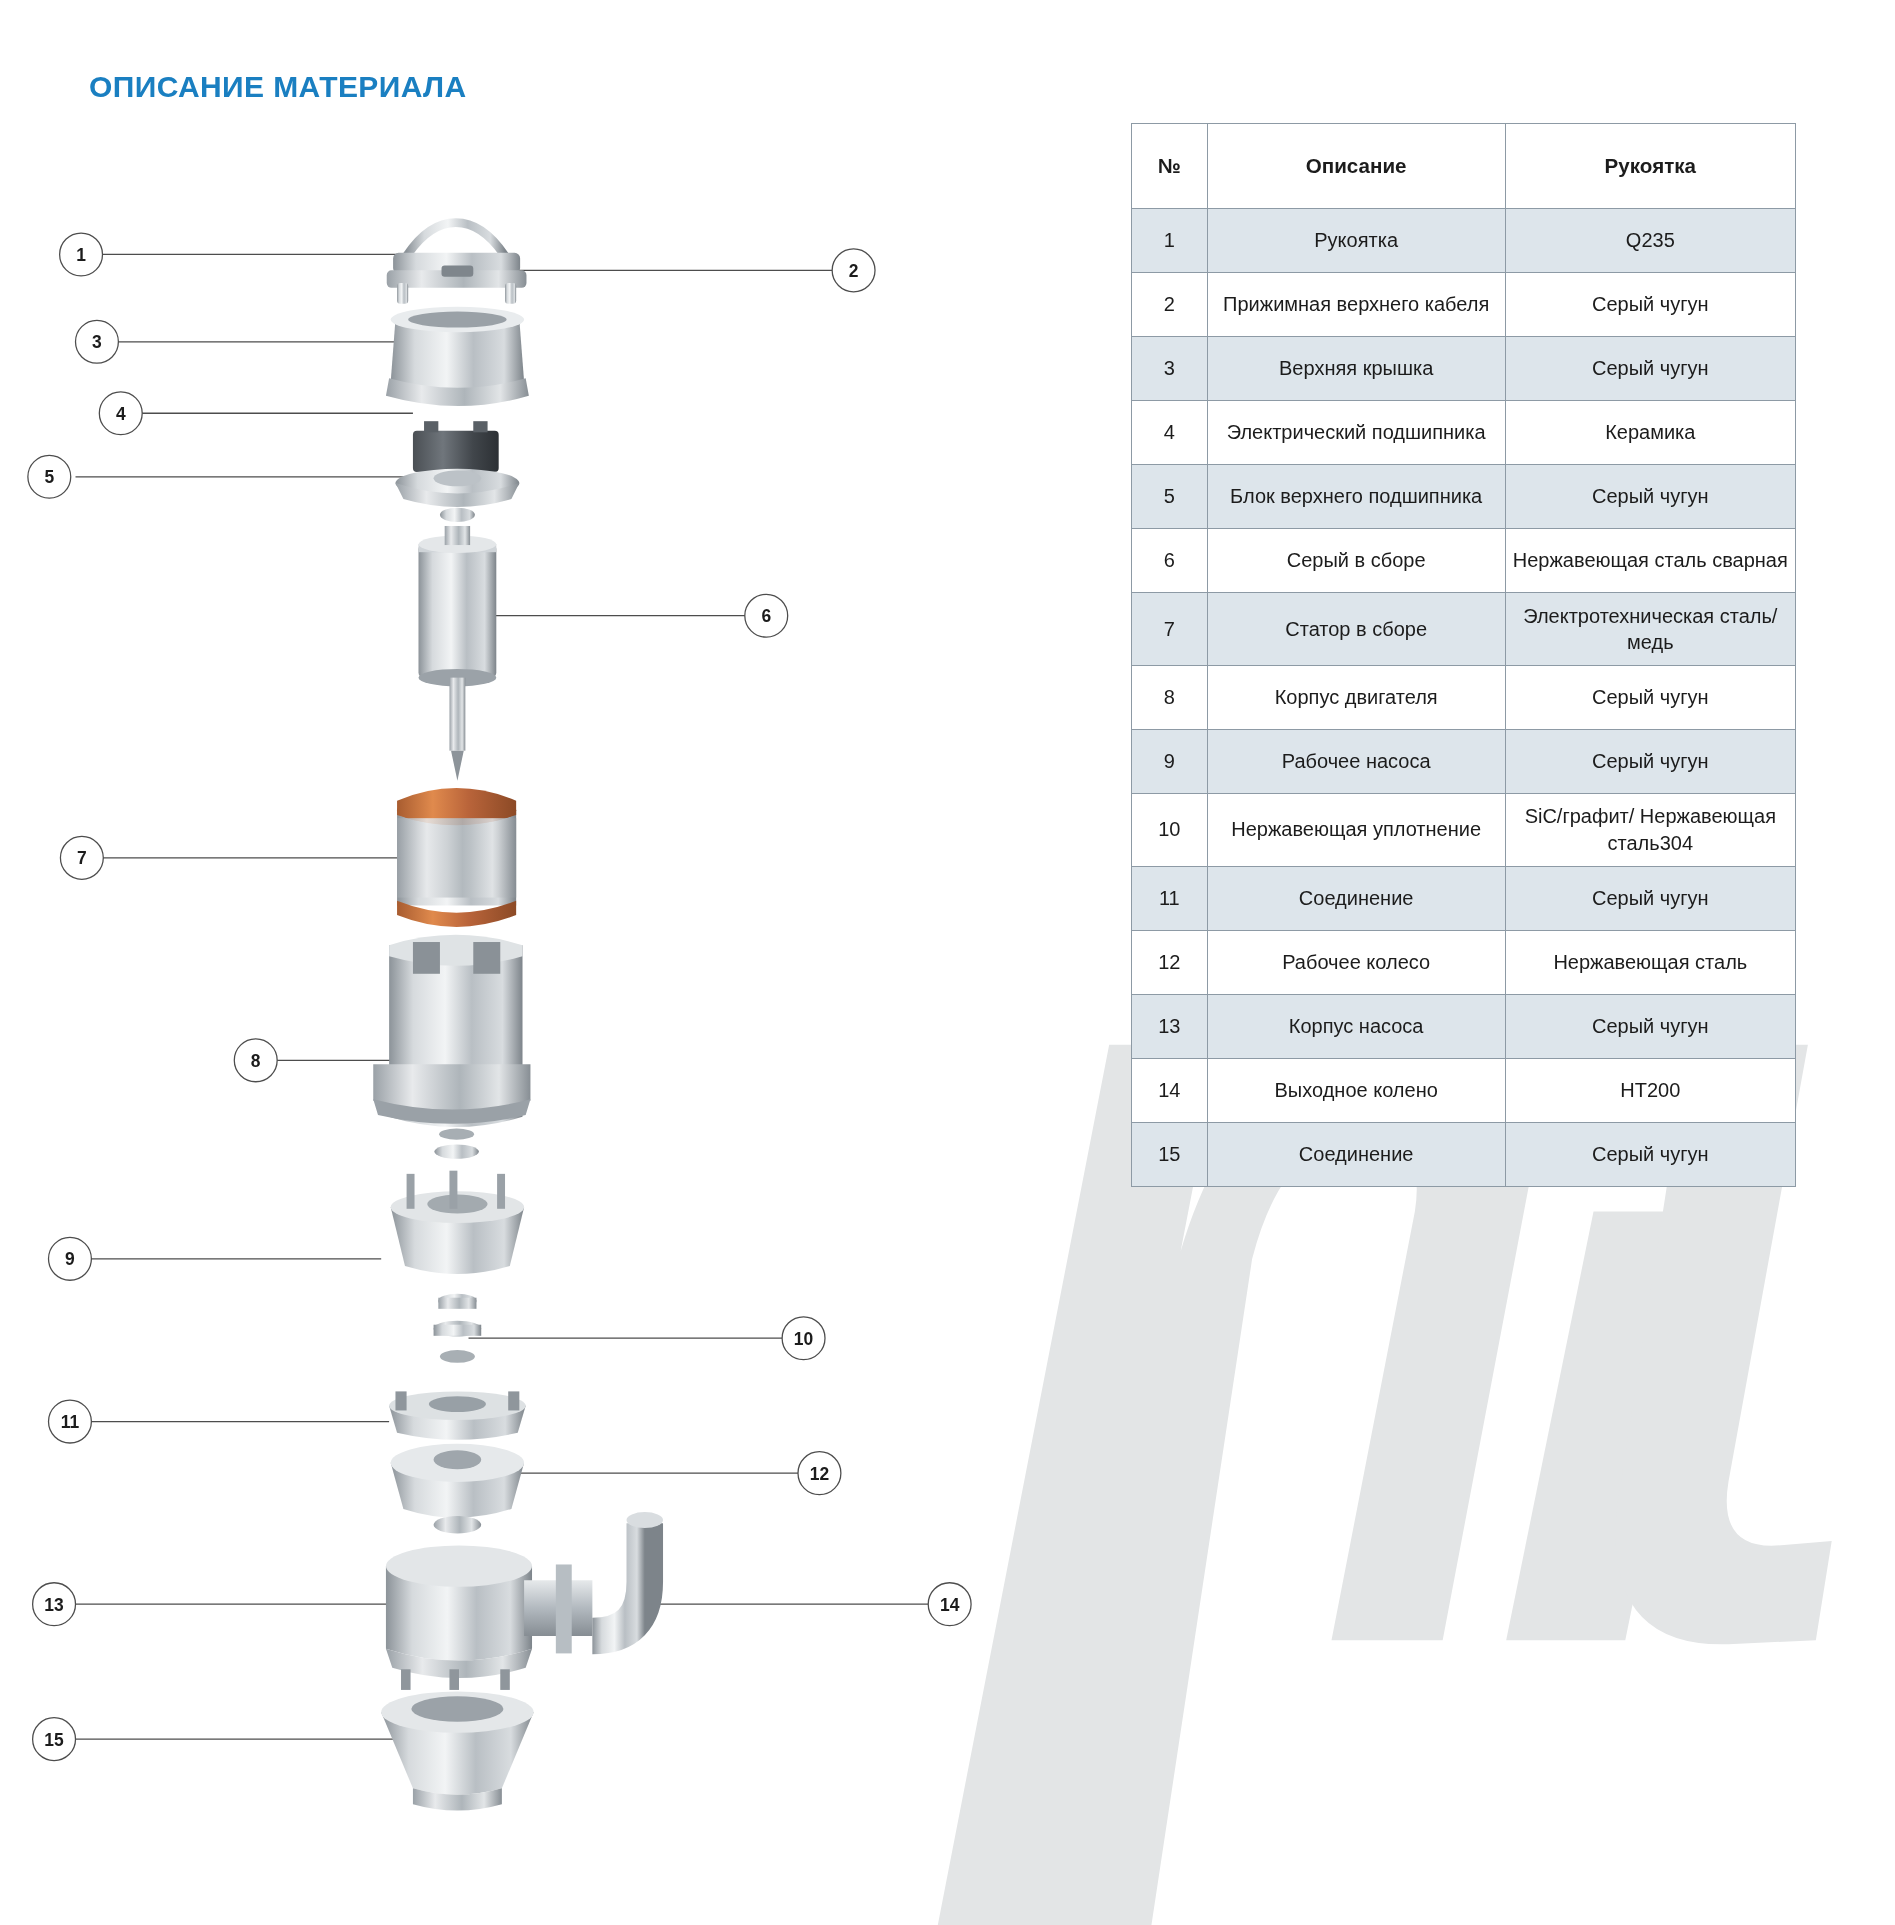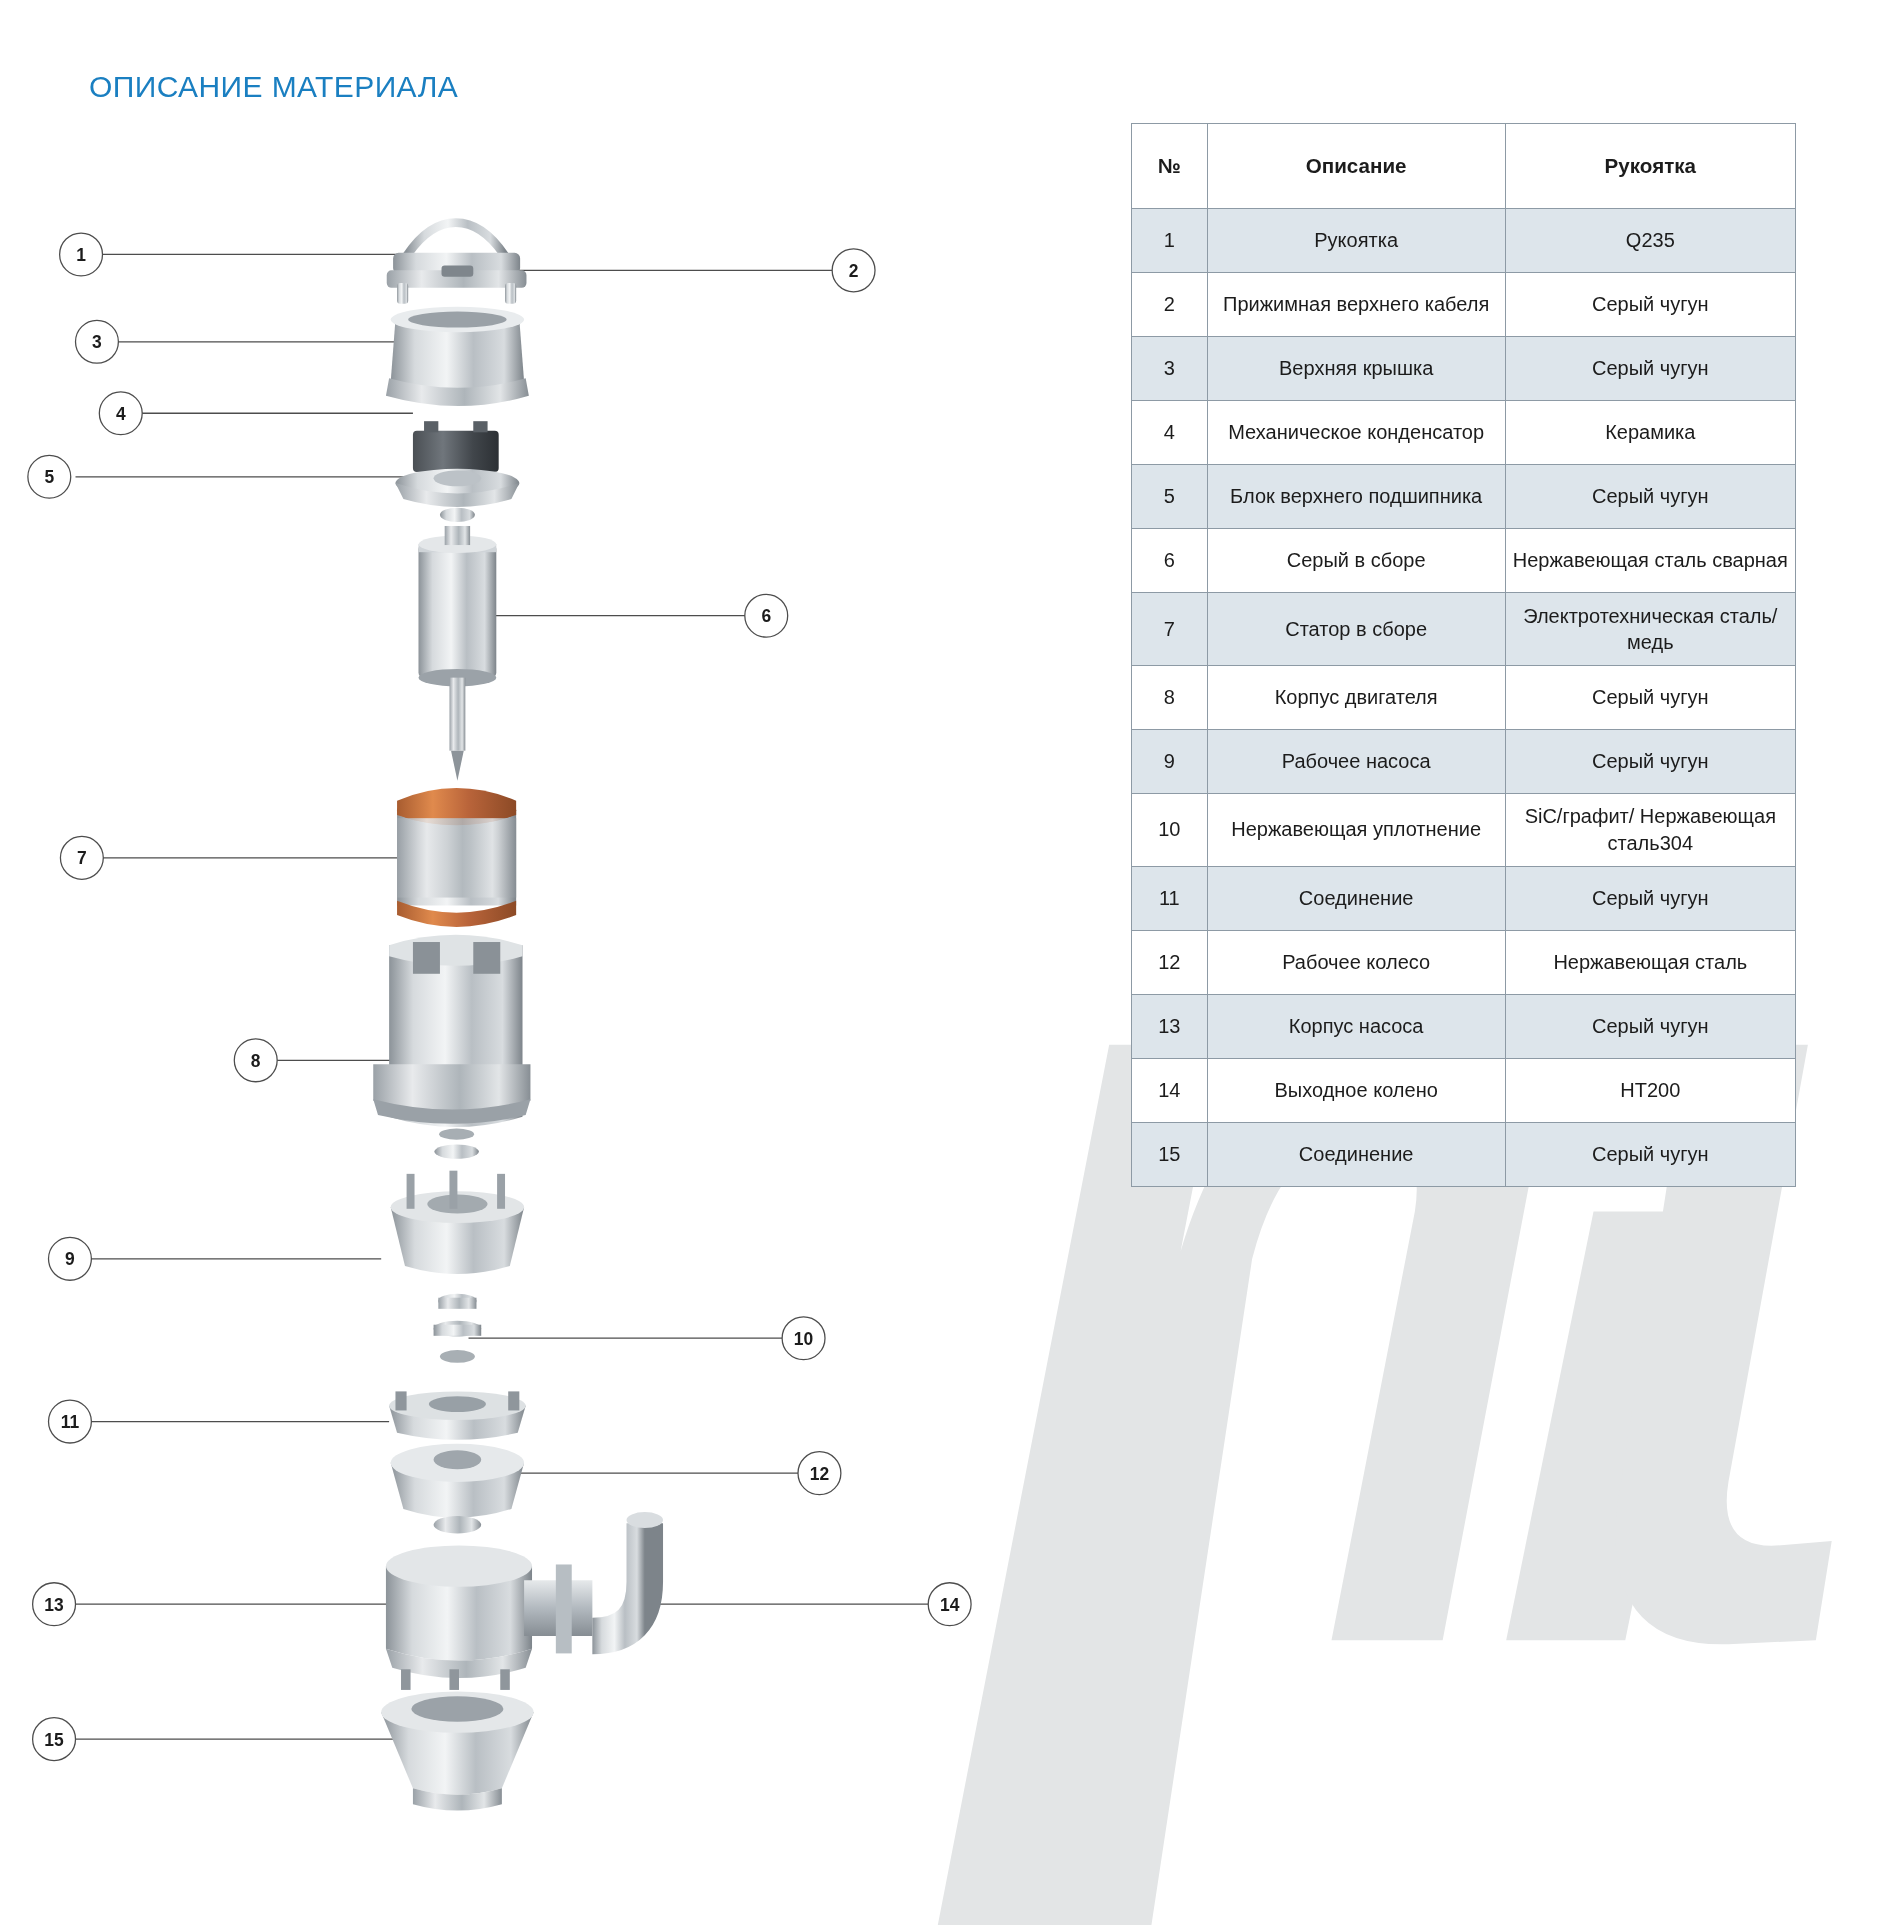--- a/index.html
+++ b/index.html
@@ -25,21 +25,21 @@
     pointer-events: none;
     z-index: 0;
   }
 
   
   #page-title {
     position: absolute;
     left: 89px;
     top: 70px;
     font-size: 30px;
-    font-weight: normal;
+    font-weight: bold;
     letter-spacing: 0.4px;
     color: #1a7fc1;
     z-index: 5;
   }
 
   
   #diagram {
     position: absolute;
     left: 0px;
     top: 183px;
@@ -347,21 +347,21 @@
       <td>Прижимная верхнего кабеля</td>
       <td>Серый чугун</td>
     </tr>
     <tr class="alt">
       <td>3</td>
       <td>Верхняя крышка</td>
       <td>Серый чугун</td>
     </tr>
     <tr>
       <td>4</td>
-      <td>Механическое конденсатор</td>
+      <td>Электрический подшипника</td>
       <td>Керамика</td>
     </tr>
     <tr class="alt">
       <td>5</td>
       <td>Блок верхнего подшипника</td>
       <td>Серый чугун</td>
     </tr>
     <tr>
       <td>6</td>
       <td>Серый в сборе</td>

